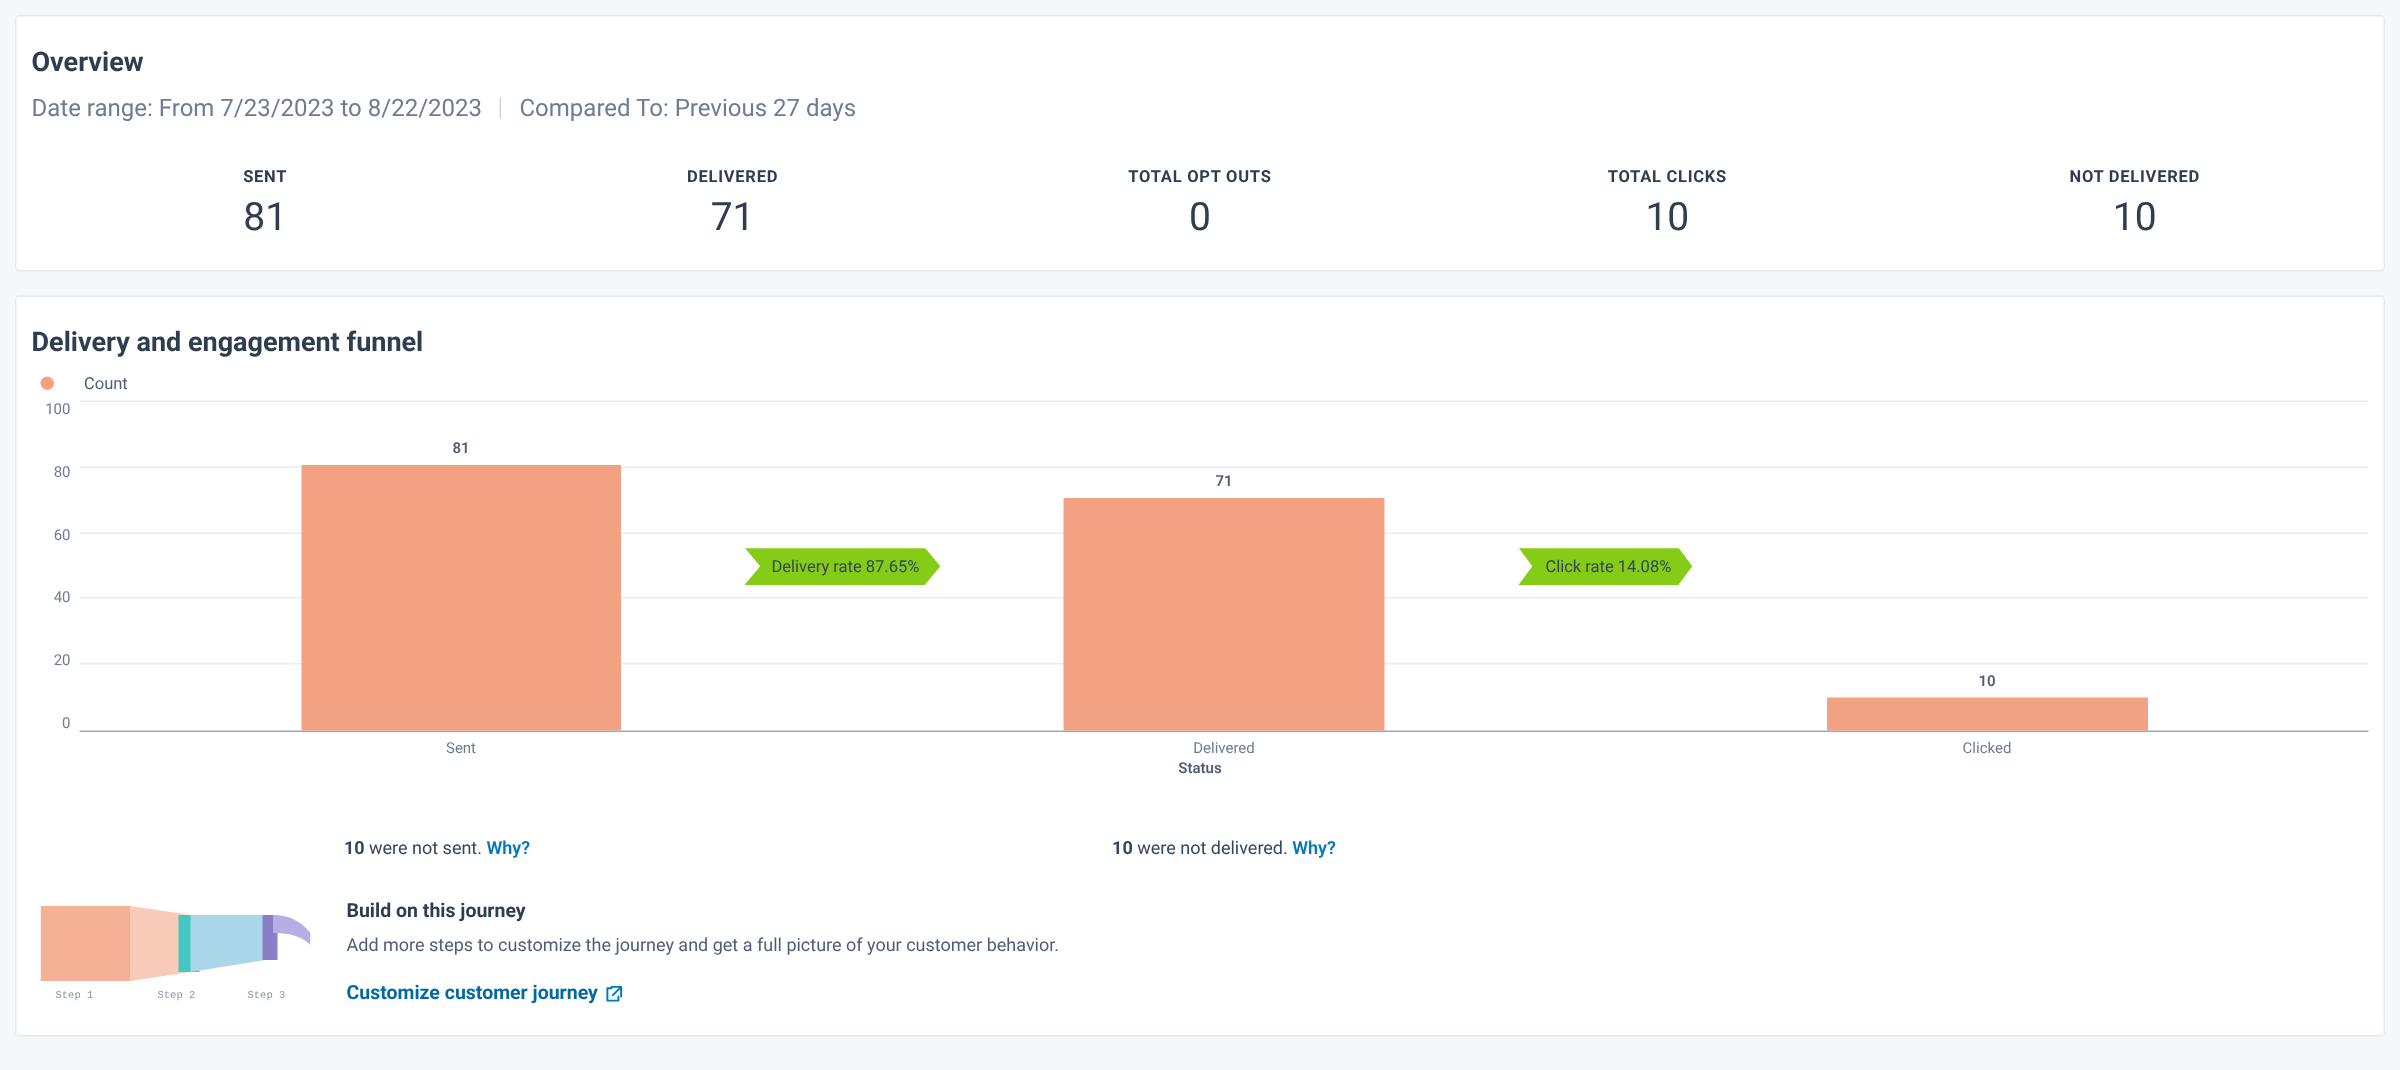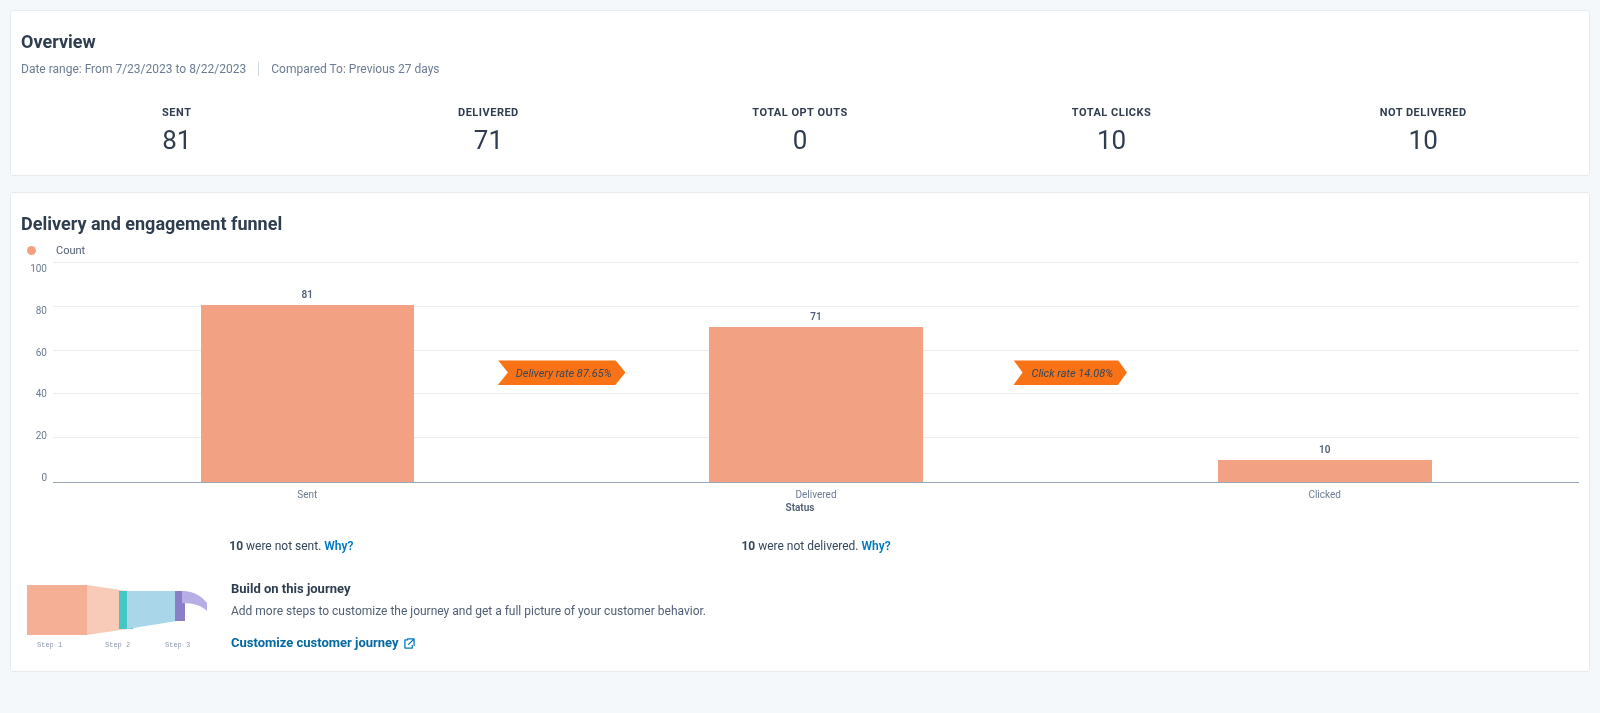--- a/index.html
+++ b/index.html
@@ -16,21 +16,21 @@
     padding: 20px 10px;
     margin-bottom: 16px;
   }
   .card-title {
     font-size: 18px;
     font-weight: 700;
     color: #2e3d50;
     margin-bottom: 10px;
   }
   .meta-row {
-    font-size: 12px;
+    font-size: 16px;
     color: #6b7c93;
     display: flex;
     gap: 12px;
     align-items: center;
     margin-bottom: 20px;
     text-align: center;
   }
   .meta-sep {
     width: 1px;
     height: 14px;
@@ -120,29 +120,28 @@
     position: absolute;
     top: -16px;
     left: 50%;
     transform: translateX(-50%);
     font-size: 10px;
     color: #4f5e74;
     font-weight: 600;
   }
   .rate-badge {
     position: absolute;
-    background: #f97316;
+    background: #84cc16;
     color: #33475b;
     font-size: 11px;
     padding: 6px 14px 6px 18px;
     top: 50%;
     transform: translate(-50%, -50%);
     white-space: nowrap;
     clip-path: polygon(0 0, 92% 0, 100% 50%, 92% 100%, 0 100%, 8% 50%);
-    font-style: italic;
   }
   .x-labels {
     display: flex;
     margin-left: 32px;
     margin-top: 6px;
   }
   .x-label {
     flex: 1;
     text-align: center;
     font-size: 10px;
@@ -151,21 +150,21 @@
   .x-title {
     text-align: center;
     font-size: 10px;
     color: #4f5e74;
     margin-top: 2px;
     font-weight: 600;
   }
   .msg-row {
     display: flex;
     margin-left: 32px;
-    margin-top: 26px;
+    margin-top: 40px;
     gap: 48px;
   }
   .msg {
     flex: 1;
     text-align: center;
     font-size: 12px;
     color: #33475b;
   }
   .msg b { font-weight: 700; }
   .link {

